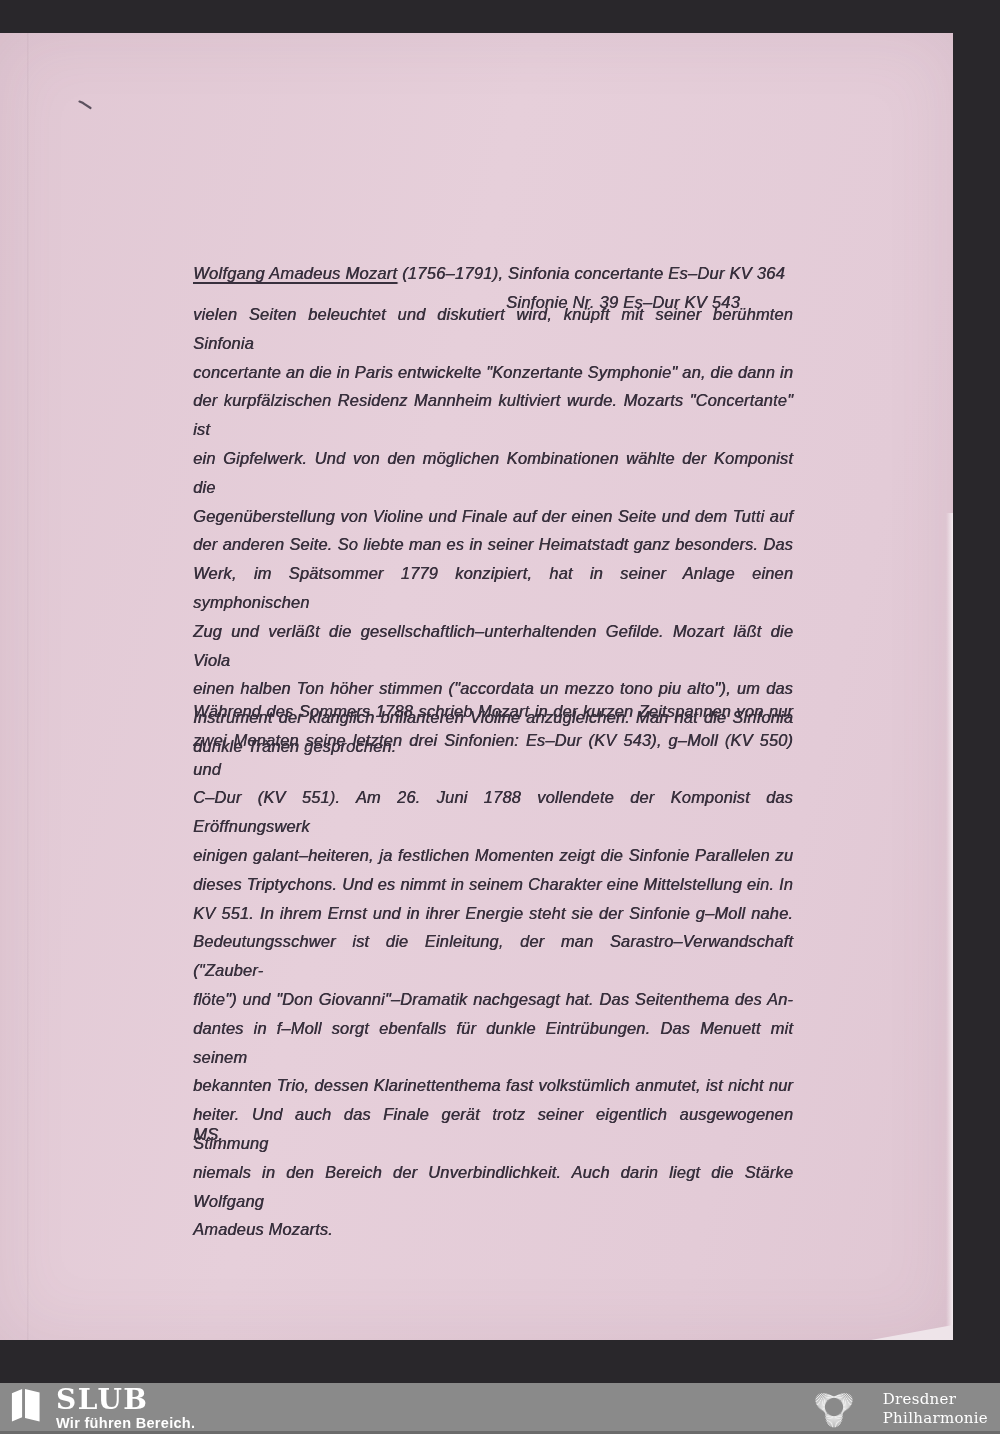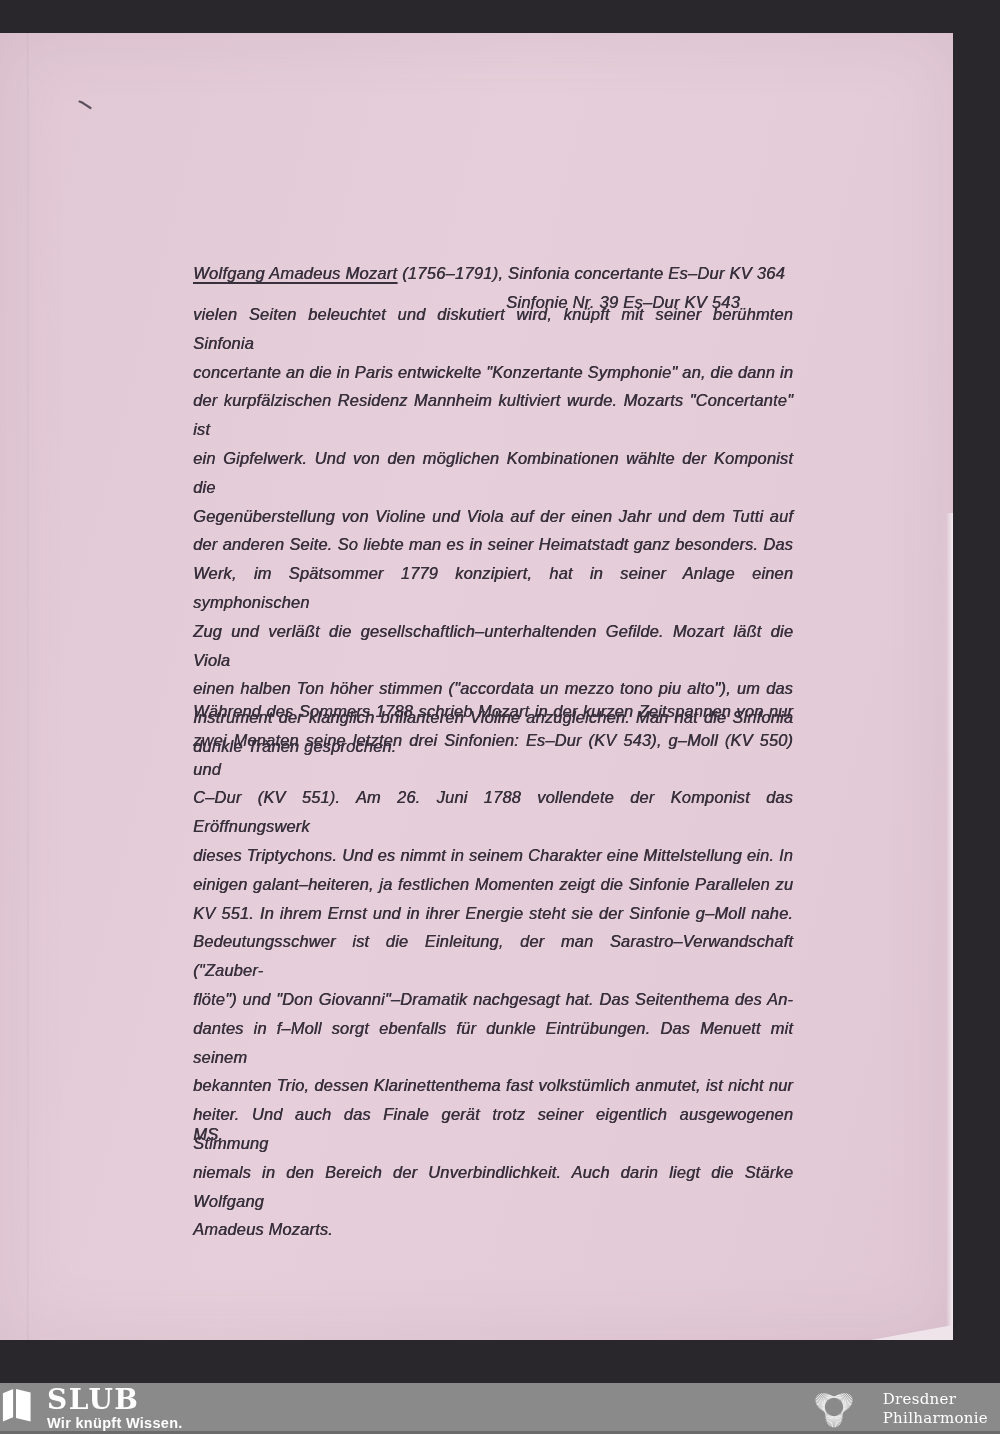--- a/index.html
+++ b/index.html
@@ -45,21 +45,21 @@
   .line.last { text-align-last:left; }
   .sig { position:absolute; left:193px; top:1092px; width:600px; text-align:left; font-size:16.6px; }
   
   .bar {
     position:absolute; left:0; right:0; bottom:0; height:51px;
     background: var(--bar, #8a8a8a);
     box-shadow: inset 0 -3px 0 rgba(0,0,0,.22);
     display:flex; align-items:center; justify-content:space-between;
     color:#fff;
   }
-  .slub { display:flex; align-items:flex-start; gap:14px; }
+  .slub { display:flex; align-items:flex-start; gap:14px; padding-left:9px; }
   .slub-txt { display:flex; flex-direction:column; }
   .slub-name { font-family:"DejaVu Serif", serif; font-weight:bold; font-size:28px; line-height:26px; letter-spacing:1.5px; margin-top:1px; }
   .slub-tag { font-size:14.5px; font-weight:bold; letter-spacing:.3px; margin-top:2px; }
   .phil { display:flex; align-items:center; gap:9px; padding-right:12px; }
   .phil-text { font-family:"DejaVu Serif", serif; font-size:15px; line-height:18.5px; letter-spacing:.3px;margin-left:16px; }
 </style>
 </head>
 <body style="--bg: #29272b; --paper: #e4ccd8; --ink: #38303d; --bar: #8a8a8a;">
 
 <div class="paper">
@@ -74,34 +74,34 @@
   <div class="title-block doc-text">
     <div><span class="title-author">Wolfgang Amadeus Mozart</span><span> (1756–1791), Sinfonia concertante Es–Dur KV 364</span></div>
     <div class="title-l2">Sinfonie Nr. 39 Es–Dur KV 543</div>
   </div>
 
   <div class="para doc-text" id="p1">
       <div class="line">vielen Seiten beleuchtet und diskutiert wird, knüpft mit seiner berühmten Sinfonia</div>
       <div class="line">concertante an die in Paris entwickelte "Konzertante Symphonie" an, die dann in</div>
       <div class="line">der kurpfälzischen Residenz Mannheim kultiviert wurde. Mozarts "Concertante" ist</div>
       <div class="line">ein Gipfelwerk. Und von den möglichen Kombinationen wählte der Komponist die</div>
-      <div class="line">Gegenüberstellung von Violine und Viola auf der einen Jahr und dem Tutti auf</div>
+      <div class="line">Gegenüberstellung von Violine und Finale auf der einen Seite und dem Tutti auf</div>
       <div class="line">der anderen Seite. So liebte man es in seiner Heimatstadt ganz besonders. Das</div>
       <div class="line">Werk, im Spätsommer 1779 konzipiert, hat in seiner Anlage einen symphonischen</div>
       <div class="line">Zug und verläßt die gesellschaftlich–unterhaltenden Gefilde. Mozart läßt die Viola</div>
       <div class="line">einen halben Ton höher stimmen ("accordata un mezzo tono piu alto"), um das</div>
       <div class="line">Instrument der klanglich brillanteren Violine anzugleichen. Man hat die Sinfonia</div>
       <div class="line last">dunkle Tränen gesprochen.</div>
     </div>
   <div class="para doc-text" id="p2">
       <div class="line">Während des Sommers 1788 schrieb Mozart in der kurzen Zeitspannen von nur</div>
       <div class="line">zwei Monaten seine letzten drei Sinfonien: Es–Dur (KV 543), g–Moll (KV 550) und</div>
       <div class="line">C–Dur (KV 551). Am 26. Juni 1788 vollendete der Komponist das Eröffnungswerk</div>
+      <div class="line">einigen galant–heiteren, ja festlichen Momenten zeigt die Sinfonie Parallelen zu</div>
       <div class="line">dieses Triptychons. Und es nimmt in seinem Charakter eine Mittelstellung ein. In</div>
-      <div class="line">einigen galant–heiteren, ja festlichen Momenten zeigt die Sinfonie Parallelen zu</div>
       <div class="line">KV 551. In ihrem Ernst und in ihrer Energie steht sie der Sinfonie g–Moll nahe.</div>
       <div class="line">Bedeutungsschwer ist die Einleitung, der man Sarastro–Verwandschaft ("Zauber-</div>
       <div class="line">flöte") und "Don Giovanni"–Dramatik nachgesagt hat. Das Seitenthema des An-</div>
       <div class="line">dantes in f–Moll sorgt ebenfalls für dunkle Eintrübungen. Das Menuett mit seinem</div>
       <div class="line">bekannten Trio, dessen Klarinettenthema fast volkstümlich anmutet, ist nicht nur</div>
       <div class="line">heiter. Und auch das Finale gerät trotz seiner eigentlich ausgewogenen Stimmung</div>
       <div class="line">niemals in den Bereich der Unverbindlichkeit. Auch darin liegt die Stärke Wolfgang</div>
       <div class="line last">Amadeus Mozarts.</div>
     </div>
 
@@ -114,21 +114,21 @@
 <div class="bar">
   <div class="slub">
     <span>
       <svg width="33" height="38" viewBox="0 0 34 38">
         <path d="M3 7 L13.5 2.5 L13.5 31.5 L3 36 Z" fill="#ffffff"></path>
         <path d="M16.5 2.5 L31.5 6 L31.5 36 L16.5 32.5 Z" fill="#ffffff"></path>
       </svg>
     </span>
     <div class="slub-txt">
       <div class="slub-name">SLUB</div>
-      <div class="slub-tag">Wir knüpft Wissen.</div>
+      <div class="slub-tag">Wir führen Bereich.</div>
     </div>
   </div>
   <div class="phil">
     <span>
       <svg id="starburst" width="48" height="48" viewBox="0 0 48 48">
           <line x1="33.2" y1="24" x2="39.6" y2="24" stroke="#ffffff" stroke-width="0.85"></line>
           <line x1="33.17427493406686" y1="24.687516860995103" x2="38.49126537861742" y2="25.085970210894647" stroke="#ffffff" stroke-width="0.85"></line>
           <line x1="33.09724360127118" y1="25.371188848820804" x2="37.36638033117314" y2="26.014657676819972" stroke="#ffffff" stroke-width="0.85"></line>
           <line x1="32.96933679207278" y1="26.04719259239809" x2="36.29115889823103" y2="26.80537681121366" stroke="#ffffff" stroke-width="0.85"></line>
           <line x1="32.791269813232496" y1="26.711747604580317" x2="35.32087063416502" y2="27.492026120931065" stroke="#ffffff" stroke-width="0.85"></line>

